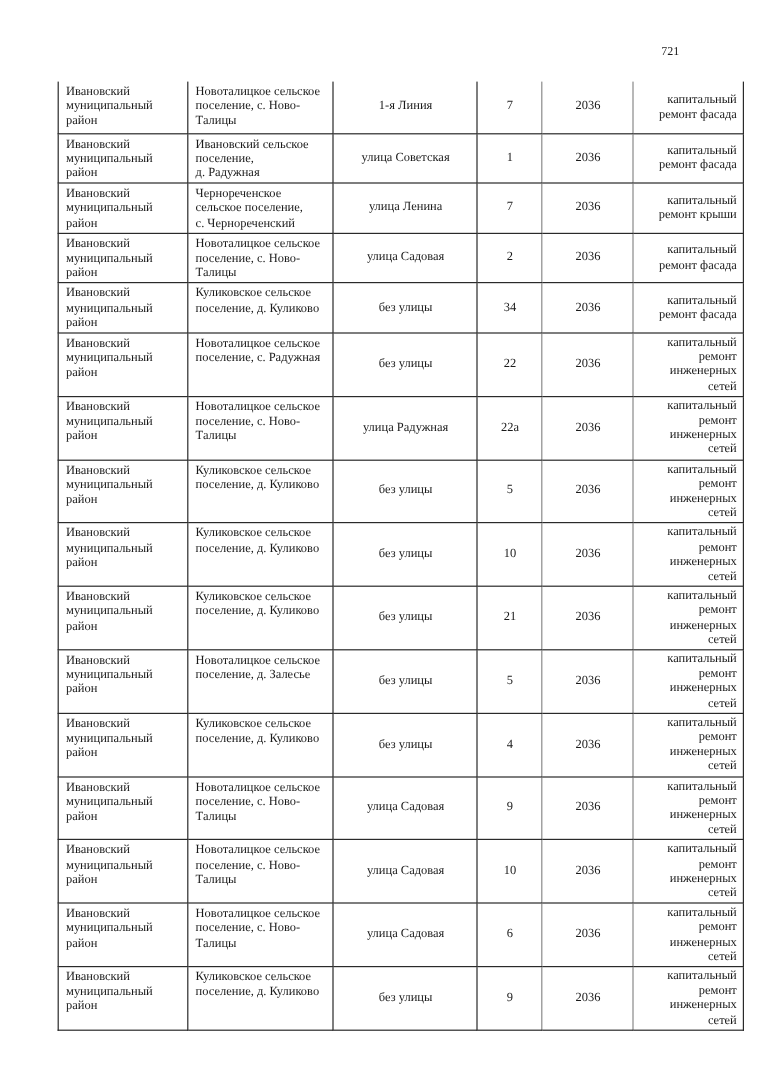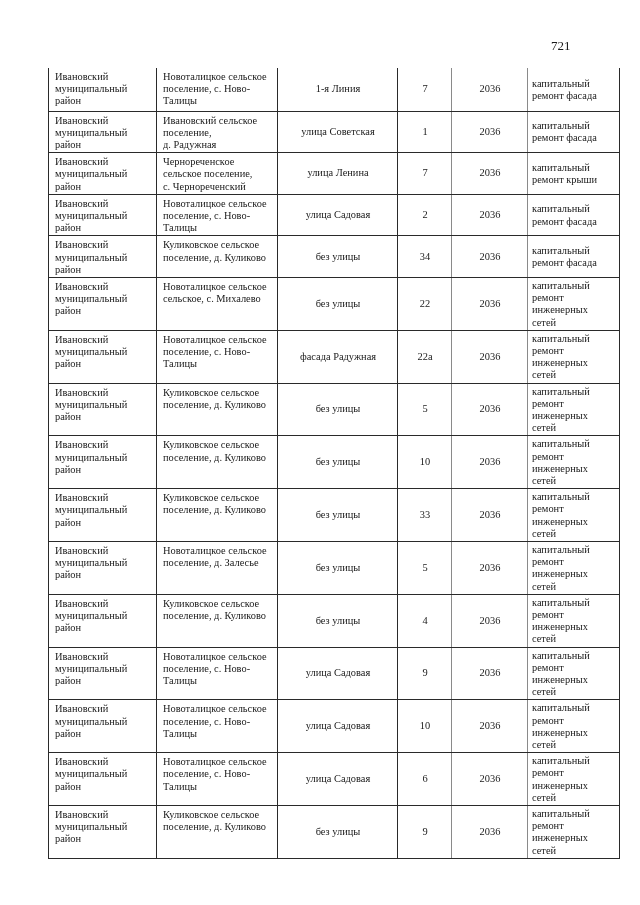--- a/index.html
+++ b/index.html
@@ -12,21 +12,21 @@
       height: 905px;
       position: relative;
       overflow: hidden;
       font-family: "Liberation Serif", "DejaVu Serif", serif;
       color: #1a1a1a;
     }
     .page-number {
       position: absolute;
       top: 38px;
       left: 551px;
-      font-size: 13px;
+      font-size: 10px;
       color: #1a1a1a;
     }
     table.registry {
       position: absolute;
       top: 68px;
       left: 48px;
       border-collapse: collapse;
       table-layout: fixed;
       width: 571px;
       font-size: 10.4px;
@@ -53,20 +53,21 @@
       border-right-color: #8a8a8a;
     }
     table.registry td.c-street {
       padding-left: 6px;
       text-align: center;
     }
     table.registry td.c-work {
       padding-left: 4px;
       vertical-align: top;
       padding-top: 2px;
+      text-align: right;
     }
     table.registry tr.short td.c-work {
       vertical-align: middle;
     }
     .col-district { width: 108px; }
     .col-settlement { width: 121px; }
     .col-street { width: 120px; }
     .col-house { width: 54px; }
     .col-year { width: 76px; }
     .col-work { width: 92px; }
@@ -182,21 +183,21 @@
         </td>
   </tr>
       <tr style="height: 50px;">
     <td class="c-district">
           <span class="cell-line">Ивановский</span>
           <span class="cell-line">муниципальный</span>
           <span class="cell-line">район</span>
         </td>
     <td class="c-settlement">
           <span class="cell-line">Новоталицкое сельское</span>
-          <span class="cell-line">сельское, с. Михалево</span>
+          <span class="cell-line">поселение, с. Радужная</span>
         </td>
     <td class="c-street">без улицы</td>
     <td class="c-house">22</td>
     <td class="c-year">2036</td>
     <td class="c-work">
           <span class="cell-line">капитальный</span>
           <span class="cell-line">ремонт</span>
           <span class="cell-line">инженерных</span>
           <span class="cell-line">сетей</span>
         </td>
@@ -205,21 +206,21 @@
     <td class="c-district">
           <span class="cell-line">Ивановский</span>
           <span class="cell-line">муниципальный</span>
           <span class="cell-line">район</span>
         </td>
     <td class="c-settlement">
           <span class="cell-line">Новоталицкое сельское</span>
           <span class="cell-line">поселение, с. Ново-</span>
           <span class="cell-line">Талицы</span>
         </td>
-    <td class="c-street">фасада Радужная</td>
+    <td class="c-street">улица Радужная</td>
     <td class="c-house">22а</td>
     <td class="c-year">2036</td>
     <td class="c-work">
           <span class="cell-line">капитальный</span>
           <span class="cell-line">ремонт</span>
           <span class="cell-line">инженерных</span>
           <span class="cell-line">сетей</span>
         </td>
   </tr>
       <tr style="height: 50px;">
@@ -266,21 +267,21 @@
     <td class="c-district">
           <span class="cell-line">Ивановский</span>
           <span class="cell-line">муниципальный</span>
           <span class="cell-line">район</span>
         </td>
     <td class="c-settlement">
           <span class="cell-line">Куликовское сельское</span>
           <span class="cell-line">поселение, д. Куликово</span>
         </td>
     <td class="c-street">без улицы</td>
-    <td class="c-house">33</td>
+    <td class="c-house">21</td>
     <td class="c-year">2036</td>
     <td class="c-work">
           <span class="cell-line">капитальный</span>
           <span class="cell-line">ремонт</span>
           <span class="cell-line">инженерных</span>
           <span class="cell-line">сетей</span>
         </td>
   </tr>
       <tr style="height: 50px;">
     <td class="c-district">

